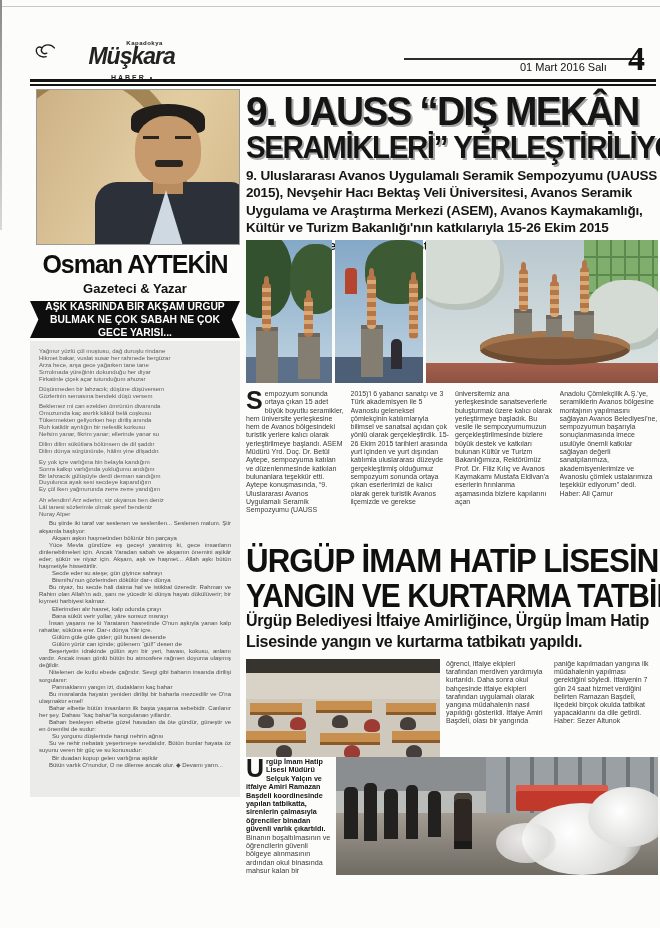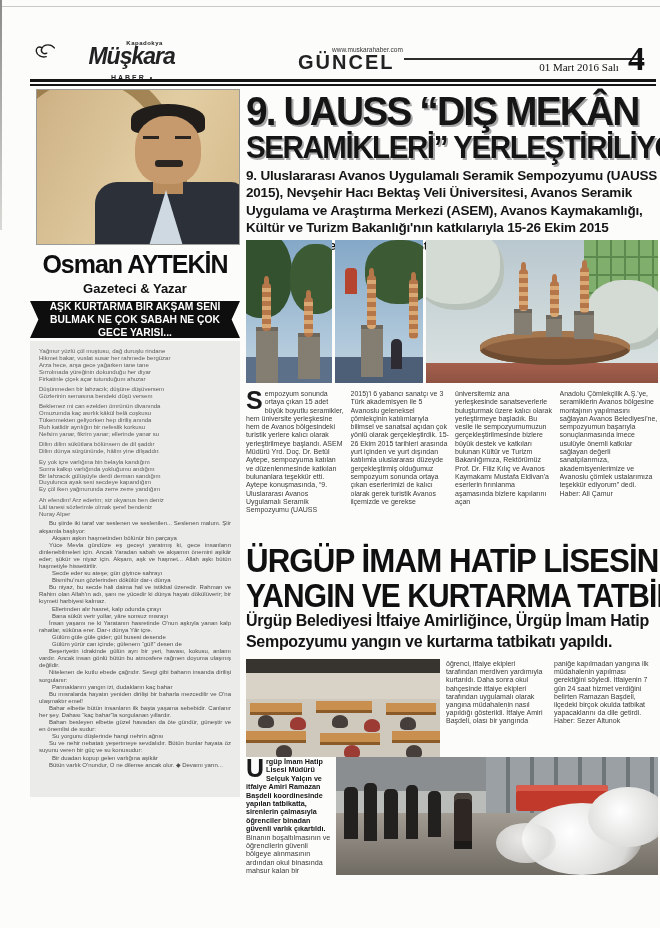--- a/index.html
+++ b/index.html
@@ -14,21 +14,21 @@
   .logo-row{display:flex;align-items:flex-start;text-align:center;}
   .logo-text{margin-left:2px;}
   .logo-region{font-size:6px;font-weight:bold;letter-spacing:.5px;margin-left:26px;}
   .logo-main{font-size:23px;font-weight:800;letter-spacing:-1px;line-height:20px;font-style:italic;}
   .logo-sub{font-size:7px;font-weight:bold;letter-spacing:2px;display:inline-block;margin:1px 4px 0 6px;}
   .logo-tag{font-size:13px;font-family:"Liberation Serif",serif;font-style:italic;color:#333;display:inline-block;}
   .guncel-block{left:298px;top:46px;width:150px;}
   .website{font-size:6.5px;color:#333;margin-left:34px;}
   .guncel{font-size:20px;font-weight:800;letter-spacing:2px;line-height:18px;}
   .hdr-rule{left:404px;top:58px;width:240px;height:1.5px;background:#2d2d2d;}
-  .hdr-date{left:520px;top:61px;width:118px;font-family:Liberation Serif, serif;font-size:11px;color:#111;text-align:center;}
+  .hdr-date{left:520px;top:61px;width:118px;font-family:Liberation Sans, sans-serif;font-size:11px;color:#111;text-align:left;}
   .page-num{left:628px;top:40px;font-family:"Liberation Serif",serif;font-size:34px;font-weight:bold;color:#111;}
   .dbl-rule-a{left:30px;top:79px;width:626px;height:2.5px;background:#141414;}
   .dbl-rule-b{left:30px;top:84px;width:626px;height:1.5px;background:#141414;}
 
   
   .portrait{left:36px;top:89px;width:202px;height:154px;border:1px solid #9b9b98;overflow:hidden;
             background:linear-gradient(115deg,#cdb185 0%,#e2cda2 55%,#d4b98a 100%);}
   .p-frame{position:absolute;left:-52px;top:-26px;width:170px;height:205px;border:16px solid rgba(132,98,48,.65);border-radius:50%;}
   .p-suit{position:absolute;left:58px;top:92px;width:150px;height:70px;background:#2c3038;border-radius:22px 14px 0 0;}
   .p-shirt{position:absolute;left:112px;top:100px;width:34px;height:56px;background:#cfd9e2;clip-path:polygon(50% 0,0 100%,100% 100%);}
@@ -119,44 +119,40 @@
       <div class="logo-text">
         <div class="logo-region">Kapadokya</div>
         <div class="logo-main">Müşkara</div>
         <div>
           <span class="logo-sub">HABER •</span><span class="logo-tag">Gündelik Siyasi Gazete</span>
         </div>
       </div>
     </div>
   </div>
 
-  <div class="abs guncel-block">
-    <div class="website">www.muskarahaber.com</div>
-    <div class="guncel">GÜNCEL</div>
-  </div>
   <div class="abs hdr-rule"></div>
   <div class="abs hdr-date">01 Mart 2016 Salı</div>
   <div class="abs page-num">4</div>
   <div class="abs dbl-rule-a"></div>
   <div class="abs dbl-rule-b"></div>
 
   <div class="abs portrait">
     <div class="p-frame"></div>
     <div class="p-suit"></div>
     <div class="p-neck"></div>
     <div class="p-shirt"></div>
     <div class="p-hair"></div>
     <div class="p-face"></div>
     <div class="p-brow1"></div>
     <div class="p-brow2"></div>
     <div class="p-must"></div>
   </div>
   <div class="abs author-role">Gazeteci &amp; Yazar</div>
   <div class="abs author-name">Osman AYTEKİN</div>
-  <div class="abs banner">AŞK KURTARMA BİR AKŞAM SENİ BULMAK NE ÇOK SABAH NE ÇOK GECE YARISI...</div>
+  <div class="abs banner">AŞK KASRINDA BİR AKŞAM ÜRGÜP BULMAK NE ÇOK SABAH NE ÇOK GECE YARISI...</div>
 
   <div class="abs gray-panel">
     <div class="poem">
         <div class="poem-line">Yağmur yüzlü çöl muştusu, dağ duruşlu rindane</div>
         <div class="poem-line">Hikmet bakar, vuslat susar her rahmede bergüzar</div>
         <div class="poem-line">Arza hece, arşa gece yağarken tane tane</div>
         <div class="poem-line">Sırrolmada yüreğinin dokunduğu her diyar</div>
         <div class="poem-line">Firkatinle çiçek açar tutunduğum ahuzar</div>
         <div class="poem-line"></div>
         <div class="poem-line">Düşünmeden bir lahzacık; düşüne düşüversem</div>
@@ -253,21 +249,21 @@
     <div class="a1col">2015)'i 6 yabancı sanatçı ve 3 Türk akademisyen ile 5 Avanoslu geleneksel çömlekçinin katılımlarıyla bilimsel ve sanatsal açıdan çok yönlü olarak gerçekleştirdik. 15-26 Ekim 2015 tarihleri arasında yurt içinden ve yurt dışından katılımla uluslararası düzeyde gerçekleştirmiş olduğumuz sempozyum sonunda ortaya çıkan eserlerimizi de kalıcı olarak gerek turistik Avanos ilçemizde ve gerekse</div>
     <div class="a1col">üniversitemiz ana yerleşkesinde sanatseverlerle buluşturmak üzere kalıcı olarak yerleştirmeye başladık. Bu vesile ile sempozyumumuzun gerçekleştirilmesinde bizlere büyük destek ve katkıları bulunan Kültür ve Turizm Bakanlığımıza, Rektörümüz Prof. Dr. Filiz Kılıç ve Avanos Kaymakamı Mustafa Eldivan'a eserlerin fırınlanma aşamasında bizlere kapılarını açan</div>
     <div class="a1col">
       <span>Anadolu Çömlekçilik A.Ş.'ye, seramiklerin Avanos bölgesine montajının yapılmasını sağlayan Avanos Belediyesi'ne, sempozyumun başarıyla sonuçlanmasında imece usulüyle önemli katkılar sağlayan değerli sanatçılarımıza, akademisyenlerimize ve Avanoslu çömlek ustalarımıza teşekkür ediyorum” dedi.</span>
       <div class="byline">Haber: Ali Çamur</div>
     </div>
   </div>
 
   <div class="abs h2line h2a">ÜRGÜP İMAM HATİP LİSESİNDE</div>
   <div class="abs h2line h2b">YANGIN VE KURTARMA TATBİKATI</div>
-  <div class="abs subhead2">Ürgüp Belediyesi İtfaiye Amirliğince, Ürgüp İmam Hatip Sempozyumu yangın ve kurtarma tatbikatı yapıldı.</div>
+  <div class="abs subhead2">Ürgüp Belediyesi İtfaiye Amirliğince, Ürgüp İmam Hatip Lisesinde yangın ve kurtarma tatbikatı yapıldı.</div>
 
   <div class="classroom">
     <div class="cr-wall"></div>
     <div class="cr-band"></div>
     <div class="desk" style="left:4px;top:44px;width:52px;"></div>
     <div class="desk" style="left:70px;top:42px;width:56px;"></div>
     <div class="desk" style="left:140px;top:44px;width:50px;"></div>
     <div class="desk" style="left:0px;top:72px;width:60px;"></div>
     <div class="desk" style="left:74px;top:74px;width:60px;"></div>
     <div class="desk" style="left:146px;top:72px;width:48px;"></div>

